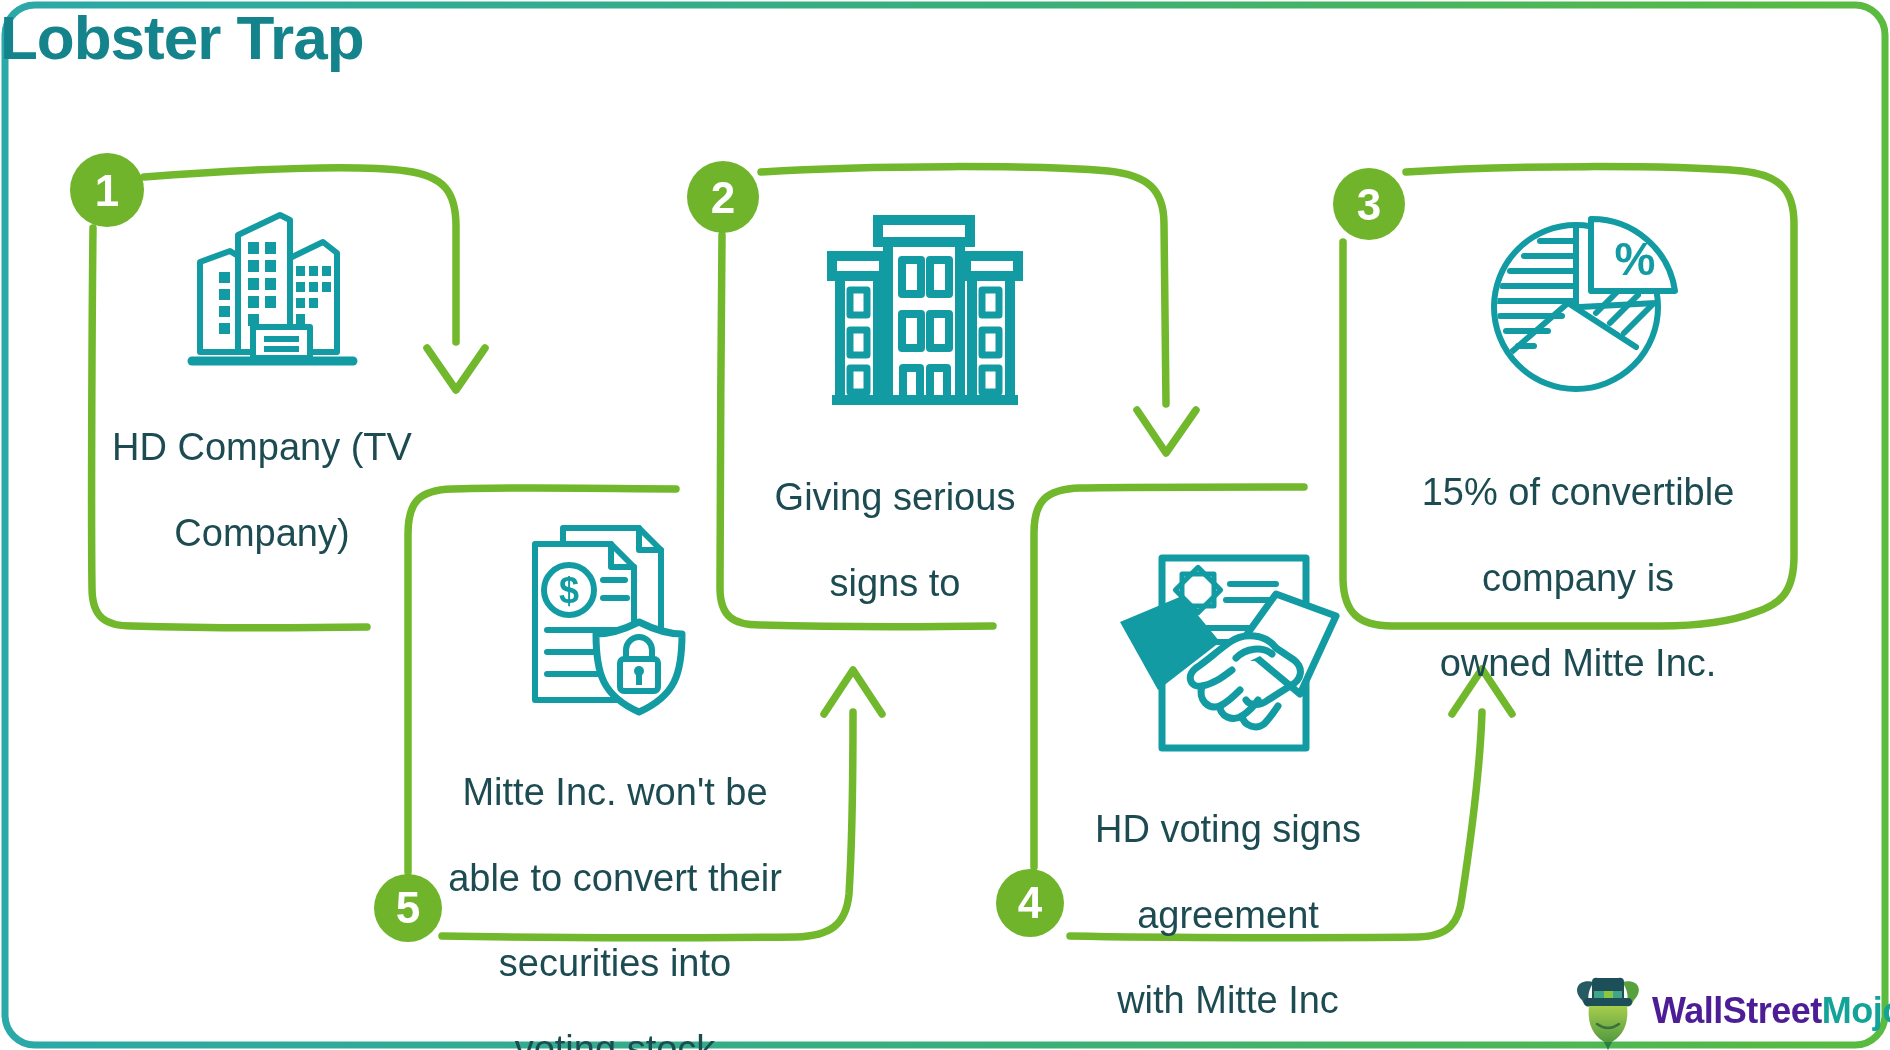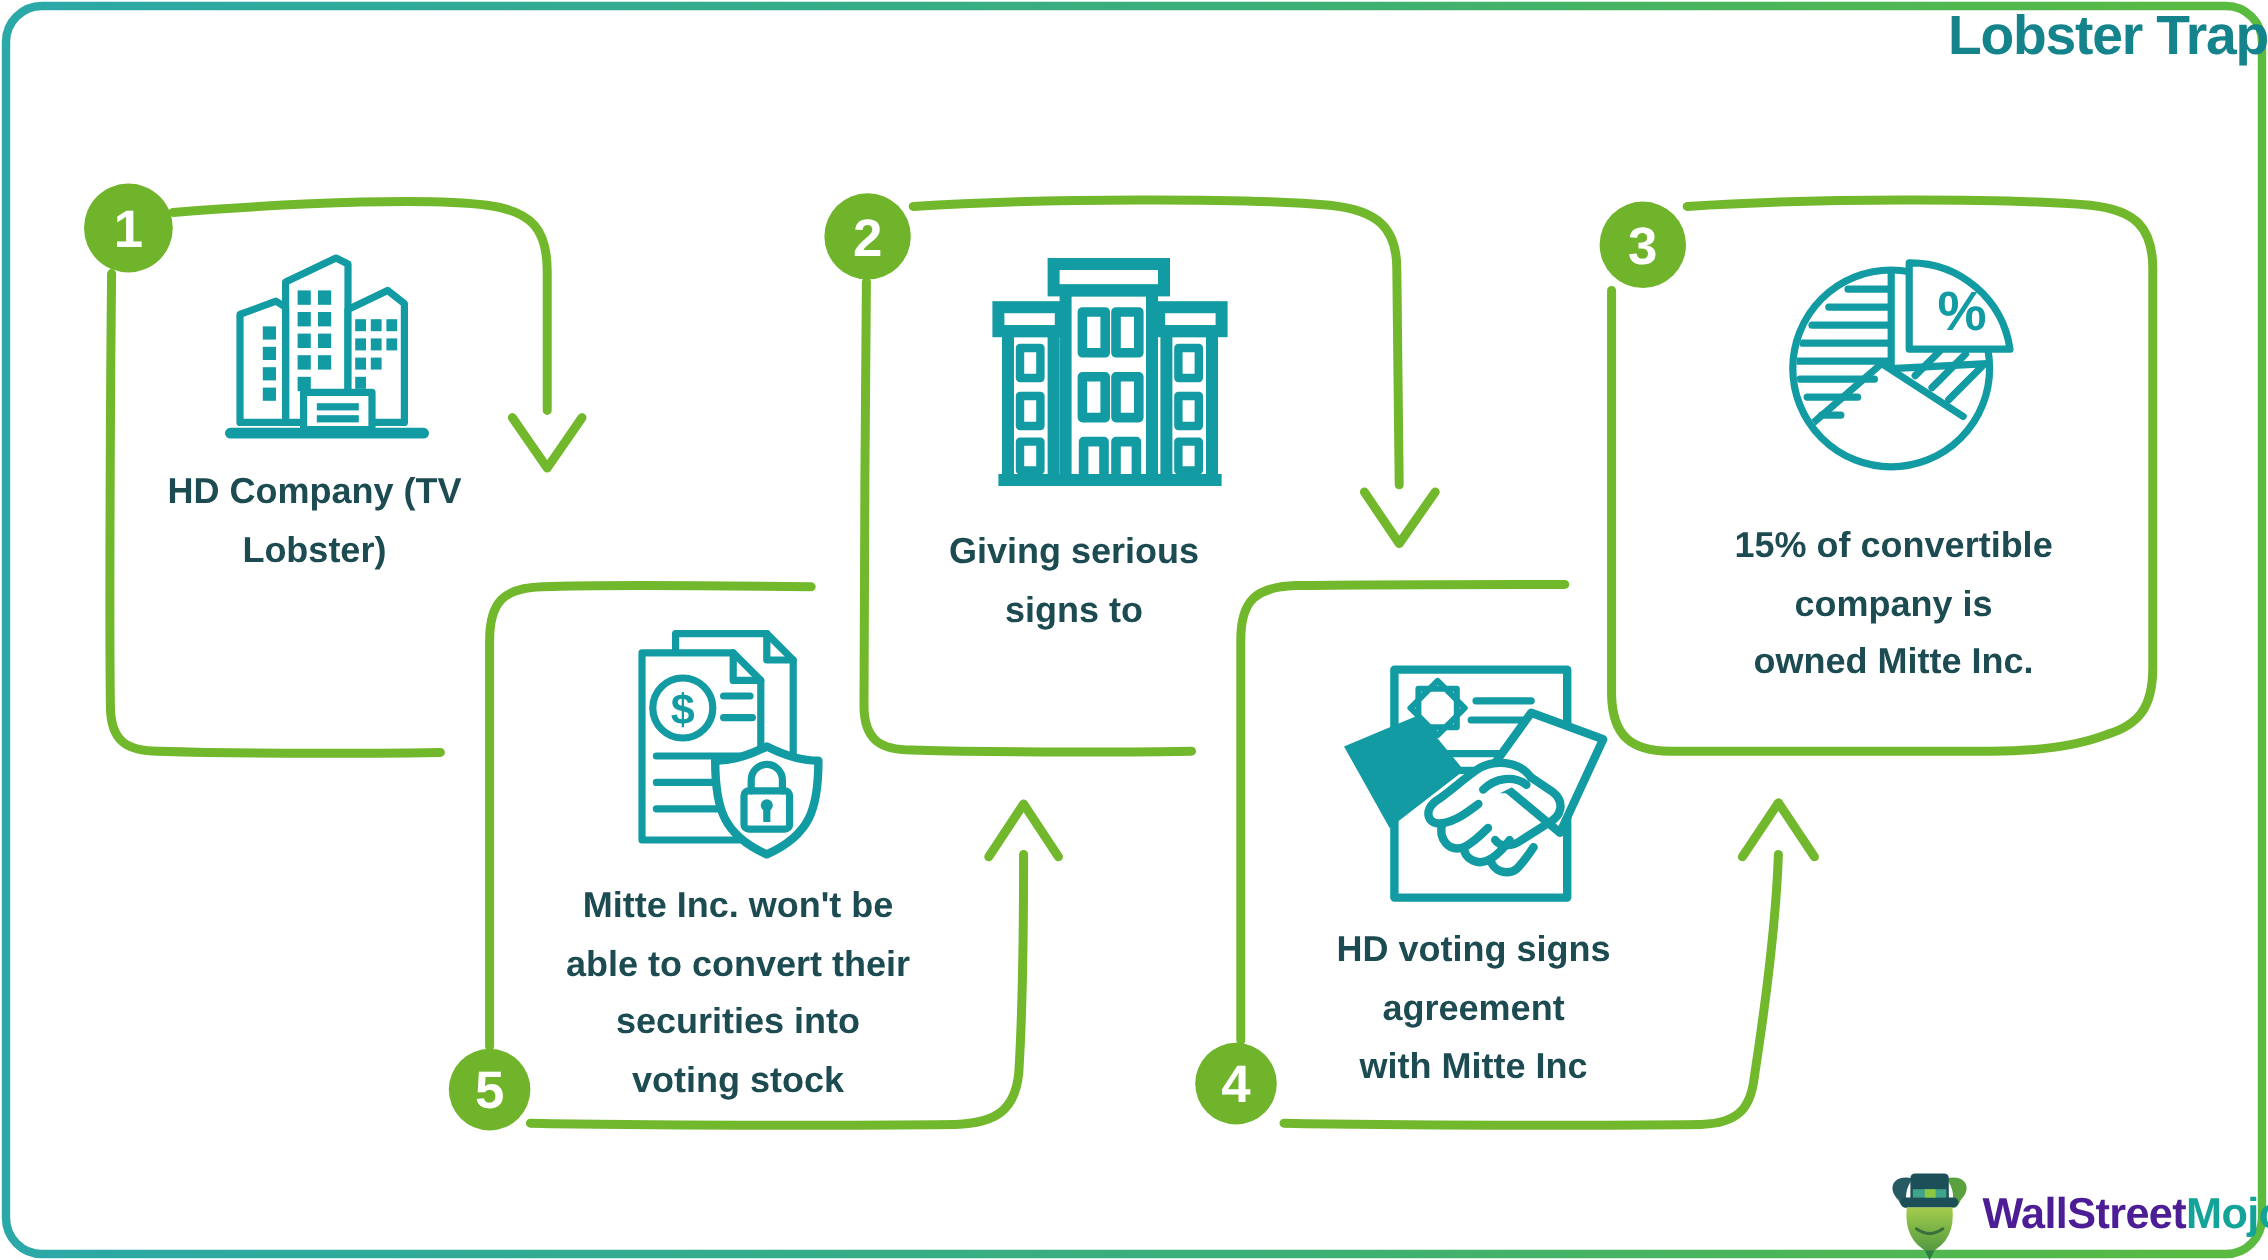--- a/index.html
+++ b/index.html
@@ -10,25 +10,25 @@
   .art{position:absolute;left:0;top:0;}
   .gl{fill:none;stroke:#71B82C;stroke-width:7.5;stroke-linecap:round;stroke-linejoin:round;}
   .badge-circle{fill:#6FB42B;}
   .badge-num{fill:#ffffff;font-weight:700;font-size:44px;text-anchor:middle;font-family:"Liberation Sans",sans-serif;}
   .ic{stroke:#129BA3;fill:none;stroke-width:6;stroke-linecap:round;stroke-linejoin:round;}
   .ic-thick{stroke:#129BA3;fill:none;stroke-width:10;stroke-linejoin:miter;}
   .ic-fill{fill:#129BA3;stroke:none;}
   .ic-white{fill:#ffffff;}
   .ic-glyph{fill:#129BA3;font-weight:700;text-anchor:middle;font-family:"Liberation Sans",sans-serif;}
   .page-title{
-    position:absolute;left:0;right:0;top:2px;text-align:right;
-    font-size:46px;font-weight:800;color:#15838C;letter-spacing:-1px;
+    position:absolute;left:0;right:0;top:2px;text-align:left;
+    font-size:62px;font-weight:800;color:#15838C;letter-spacing:-1px;
   }
   .step-text{position:absolute;transform:translateX(-50%);text-align:center;color:#1D4B52;}
-  .step-line{font-size:30px;font-weight:700;line-height:48.5px;white-space:nowrap;}
+  .step-line{font-size:38px;font-weight:400;line-height:48.5px;white-space:nowrap;margin-top:37px;}
   .logo-text{
     position:absolute;left:1652px;top:990px;font-size:36px;font-weight:800;letter-spacing:-0.5px;white-space:nowrap;
   }
   .logo-wall{color:#4c1d95;}
   .logo-mojo{color:#14A398;}
 </style>
 </head>
 <body>
 
 <div class="canvas">
@@ -240,21 +240,21 @@
       <rect x="12" y="22" width="48" height="8" rx="4" fill="#1C4F57"></rect>
       <rect x="22" y="15" width="28" height="7" fill="#3FA489"></rect>
       <rect x="32" y="15" width="9" height="7" fill="#8CC63F"></rect>
     </g>
   </svg>
 
   <div class="page-title">Lobster Trap</div>
 
   <div class="step-text" style="left:262px;top:386px;">
     <div class="step-line">HD Company (TV</div>
-    <div class="step-line">Lobster)</div>
+    <div class="step-line">Company)</div>
   </div>
 
   <div class="step-text" style="left:895px;top:436px;">
     <div class="step-line">Giving serious</div>
     <div class="step-line">signs to</div>
   </div>
 
   <div class="step-text" style="left:1578px;top:431px;">
     <div class="step-line">15% of convertible</div>
     <div class="step-line">company is</div>

